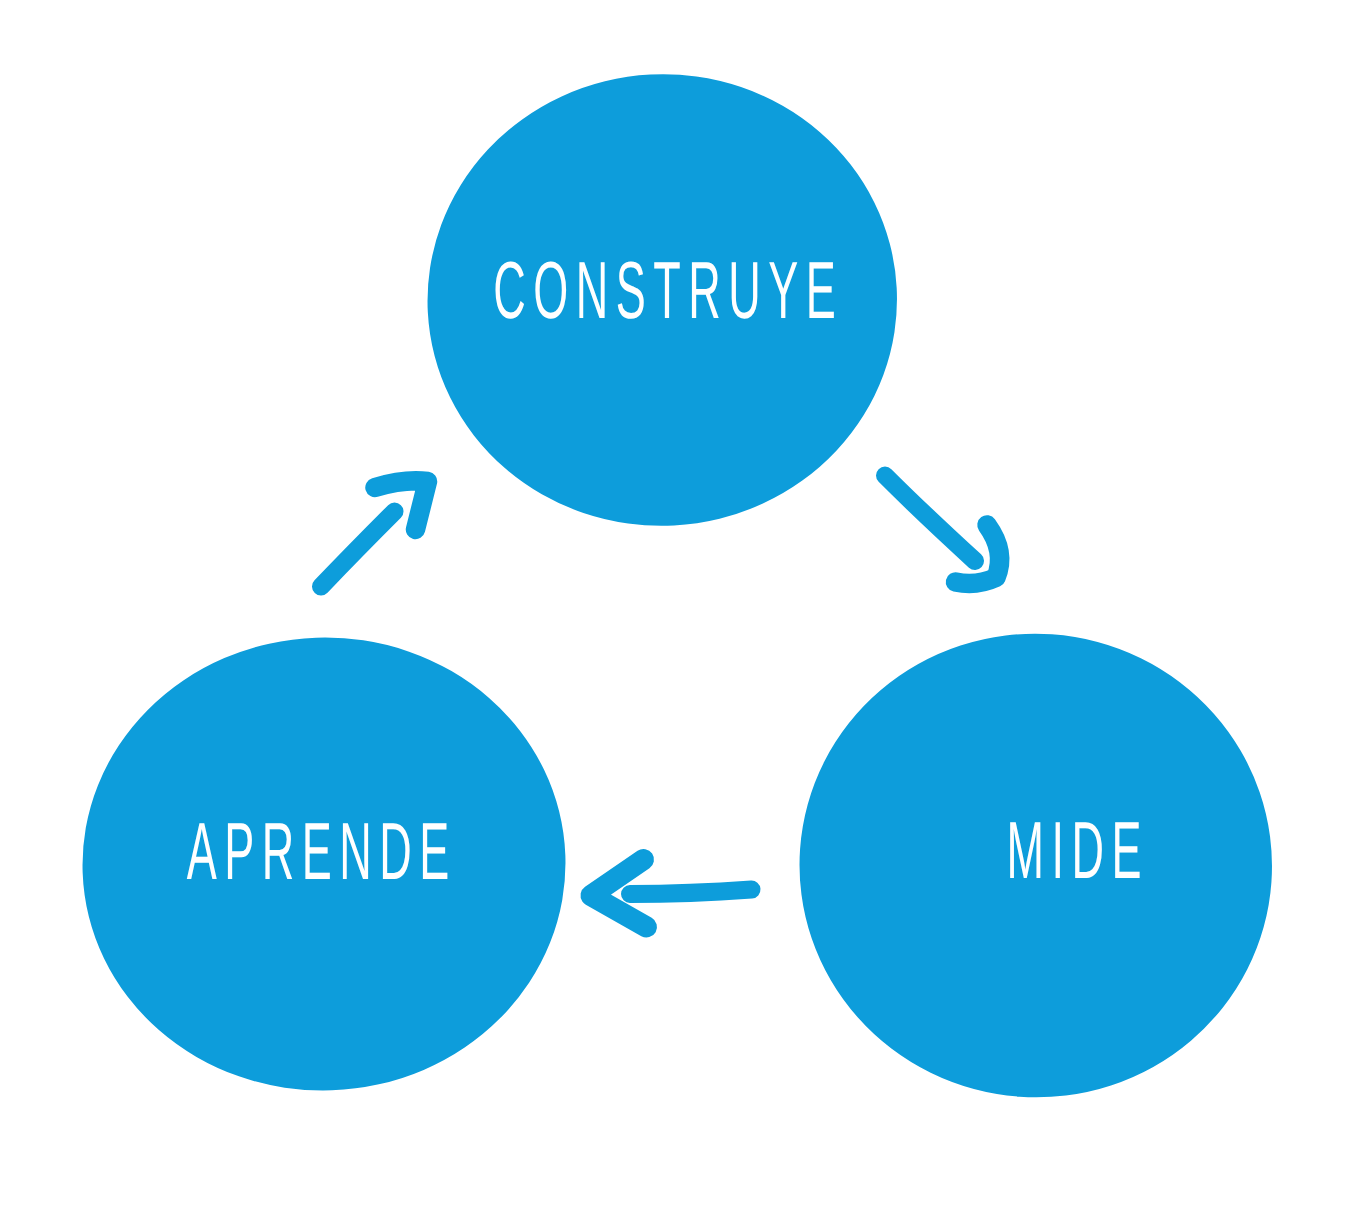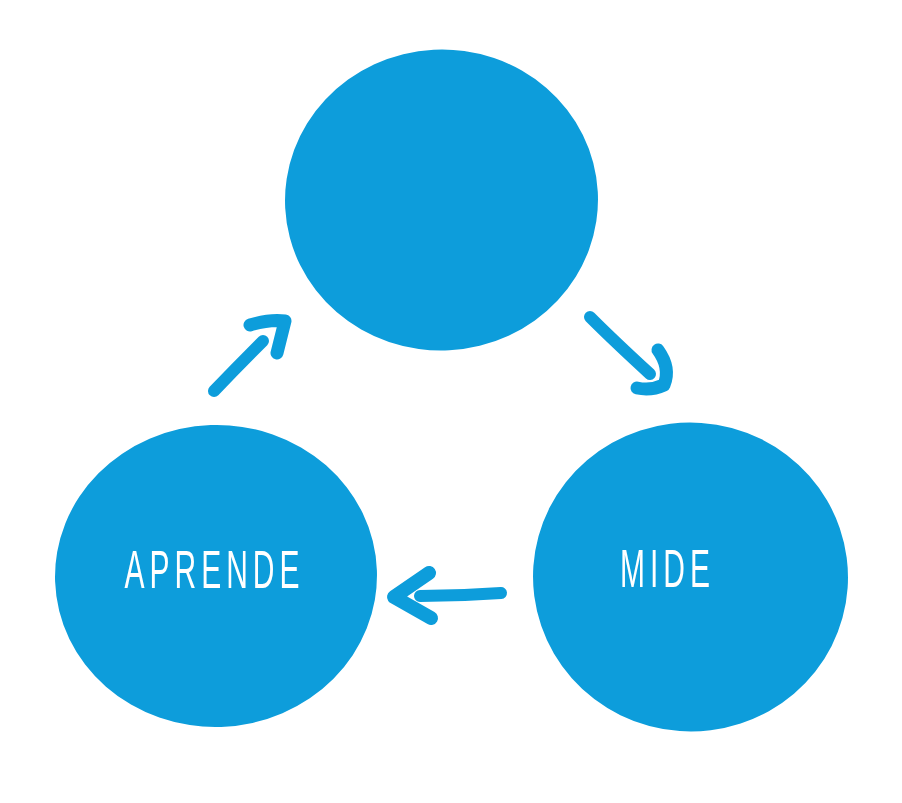--- a/index.html
+++ b/index.html
@@ -30,21 +30,21 @@
     display: inline-block;
     color: #FFFFFF;
     font-size: 30px;
     letter-spacing: 5px;
     text-indent: 5px; 
     font-weight: 400;
     transform: scaleY(1.8);
     transform-origin: center;
   }
   .label-construye { left: 443px; top: 196px; }
-  .label-mide     { left: 665px; top: 569px; }
+  .label-mide     { left: 716px; top: 569px; }
   .label-aprende  { left: 212px; top: 570px; text-align: center; }
 </style>
 </head>
 <body>
 
 <div class="canvas">
 
   <svg class="diagram-svg" width="902" height="803" viewBox="0 0 902 803">
 
     <ellipse cx="441.5" cy="200" rx="156.5" ry="150.5" transform="rotate(-3 441.5 200)" fill="#0D9DDB"></ellipse>
@@ -62,20 +62,23 @@
       <path d="M501,593 Q460,596 420,596" stroke-width="12"></path>
       <path d="M429,573 L394,597 L431,618" stroke-width="14"></path>
     </g>
 
     <g fill="none" stroke-linecap="round" stroke-linejoin="round" stroke="#0D9DDB">
       <path d="M214,391 Q237,367 263,341" stroke-width="12"></path>
       <path d="M250,325 Q270,319 285,321 L277,353" stroke-width="13"></path>
     </g>
   </svg>
 
+  <div class="node-label label-construye">
+    <span>CONSTRUYE</span>
+  </div>
 
   <div class="node-label label-mide">
     <span>MIDE</span>
   </div>
 
   <div class="node-label label-aprende">
     <span>APRENDE</span>
   </div>
 
 </div>

